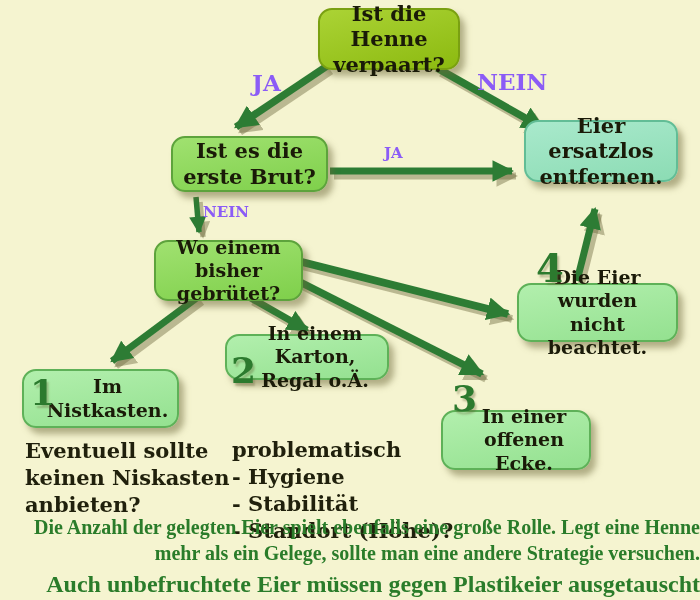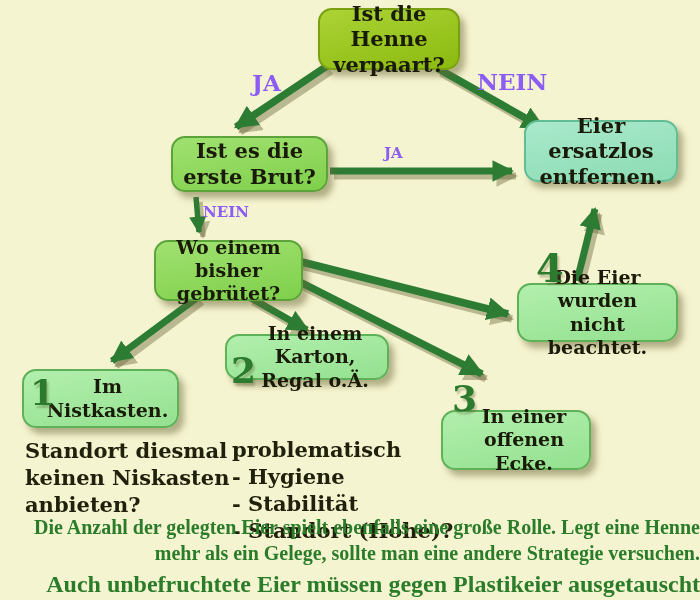--- a/index.html
+++ b/index.html
@@ -142,21 +142,21 @@
   <span class="num" id="num-1">1</span>
   <span class="num" id="num-2">2</span>
   <span class="num" id="num-3">3</span>
   <span class="num" id="num-4">4</span>
 
   <span class="edge-label" id="label-ja-top">JA</span>
   <span class="edge-label" id="label-nein-top">NEIN</span>
   <span class="edge-label" id="label-ja-mid">JA</span>
   <span class="edge-label" id="label-nein-mid">NEIN</span>
 
-  <div class="note" id="note-1">Standort diesmal
+  <div class="note" id="note-1">Eventuell sollte
 keinen Niskasten
 anbieten?</div>
   <div class="note" id="note-2">problematisch
 - Hygiene
 - Stabilität
 - Standort (Höhe)?</div>
 
   <div class="footer" id="footer-1">Die Anzahl der gelegten Eier spielt ebenfalls eine große Rolle. Legt eine Henne
 mehr als ein Gelege, sollte man eine andere Strategie versuchen.</div>
   <div class="footer" id="footer-2">Auch unbefruchtete Eier müssen gegen Plastikeier ausgetauscht werden!</div>

